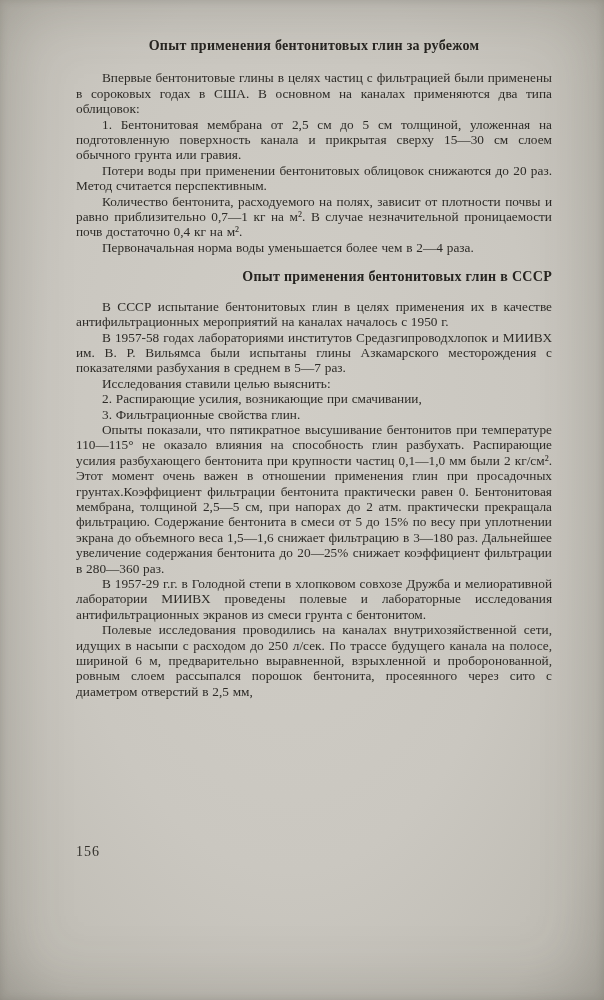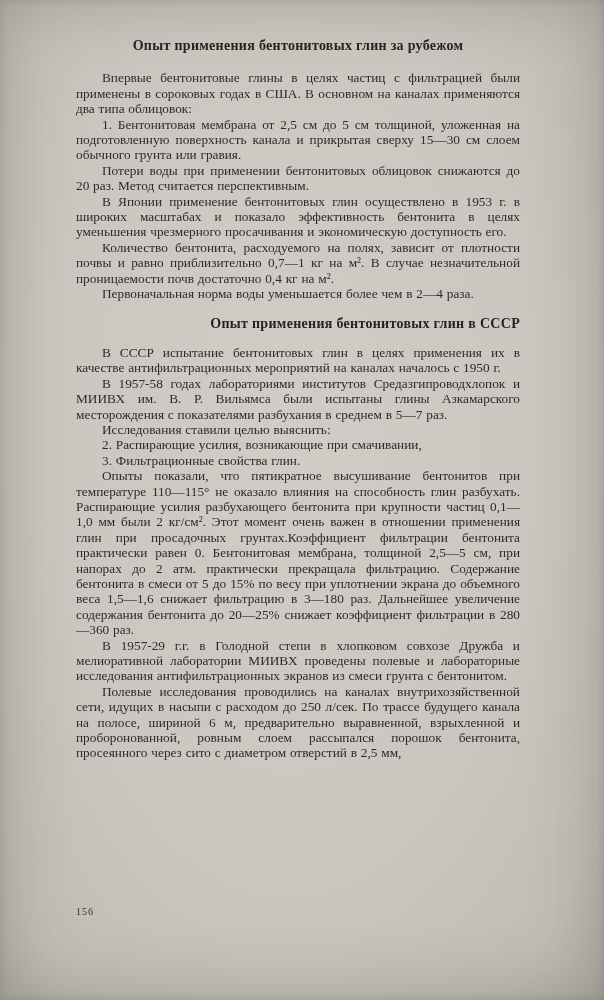--- a/index.html
+++ b/index.html
@@ -13,21 +13,21 @@
     height: 1000px;
     margin: 0 auto;
     box-sizing: border-box;
     background:
       radial-gradient(ellipse at 48% 42%, #d0cdc6 0%, #cac7c0 55%, #c0bdb5 85%, #b3b0a8 100%);
     box-shadow: inset 0 0 70px rgba(70, 65, 55, 0.28), inset 0 0 8px rgba(70,65,55,0.18);
     color: #2d2b27;
     font-family: "Liberation Serif", "DejaVu Serif", serif;
     font-size: 13.3px;
     line-height: 15.4px;
-    padding: 38px 84px 0 76px;
+    padding: 38px 52px 0 76px;
     overflow: hidden;
   }
   .heading {
     font-size: 14px;
     font-weight: bold;
     text-align: center;
     margin: 0 0 17px 0;
     letter-spacing: 0.3px;
     color: #262420;
   }
@@ -38,37 +38,36 @@
   }
   .scan-page p {
     margin: 0;
     text-indent: 26px;
     text-align: justify;
     word-spacing: 0.5px;
   }
   .page-number {
     position: absolute;
     left: 76px;
-    top: 904px;
-    font-size: 10px;
+    top: 844px;
+    font-size: 14px;
     letter-spacing: 1px;
     color: #33312c;
   }
 </style>
 </head>
 <body>
 
 <div class="scan-page">
 
   <div class="heading">Опыт применения бентонитовых глин за рубежом</div>
 
   <p>Впервые бентонитовые глины в целях частиц с фильтрацией были применены в сороковых годах в США. В основном на каналах применяются два типа облицовок:</p>
   <p>1. Бентонитовая мембрана от 2,5 см до 5 см толщиной, уложенная на подготовленную поверхность канала и прикрытая сверху 15—30 см слоем обычного грунта или гравия.</p>
   <p>Потери воды при применении бентонитовых облицовок снижаются до 20 раз. Метод считается перспективным.</p>
-  <p>В Японии применение бентонитовых глин осуществлено в 1953 г. в широких масштабах и показало эффективность бентонита в целях уменьшения чрезмерного просачивания и экономическую доступность его.</p>
   <p>Количество бентонита, расходуемого на полях, зависит от плотности почвы и равно приблизительно 0,7—1 кг на м². В случае незначительной проницаемости почв достаточно 0,4 кг на м².</p>
   <p>Первоначальная норма воды уменьшается более чем в 2—4 раза.</p>
 
   <div class="heading second">Опыт применения бентонитовых глин в СССР</div>
 
   <p>В СССР испытание бентонитовых глин в целях применения их в качестве антифильтрационных мероприятий на каналах началось с 1950 г.</p>
   <p>В 1957-58 годах лабораториями институтов Средазгипроводхлопок и МИИВХ им. В. Р. Вильямса были испытаны глины Азкамарского месторождения с показателями разбухания в среднем в 5—7 раз.</p>
   <p>Исследования ставили целью выяснить:</p>
   <p>2. Распирающие усилия, возникающие при смачивании,</p>
   <p>3. Фильтрационные свойства глин.</p>

